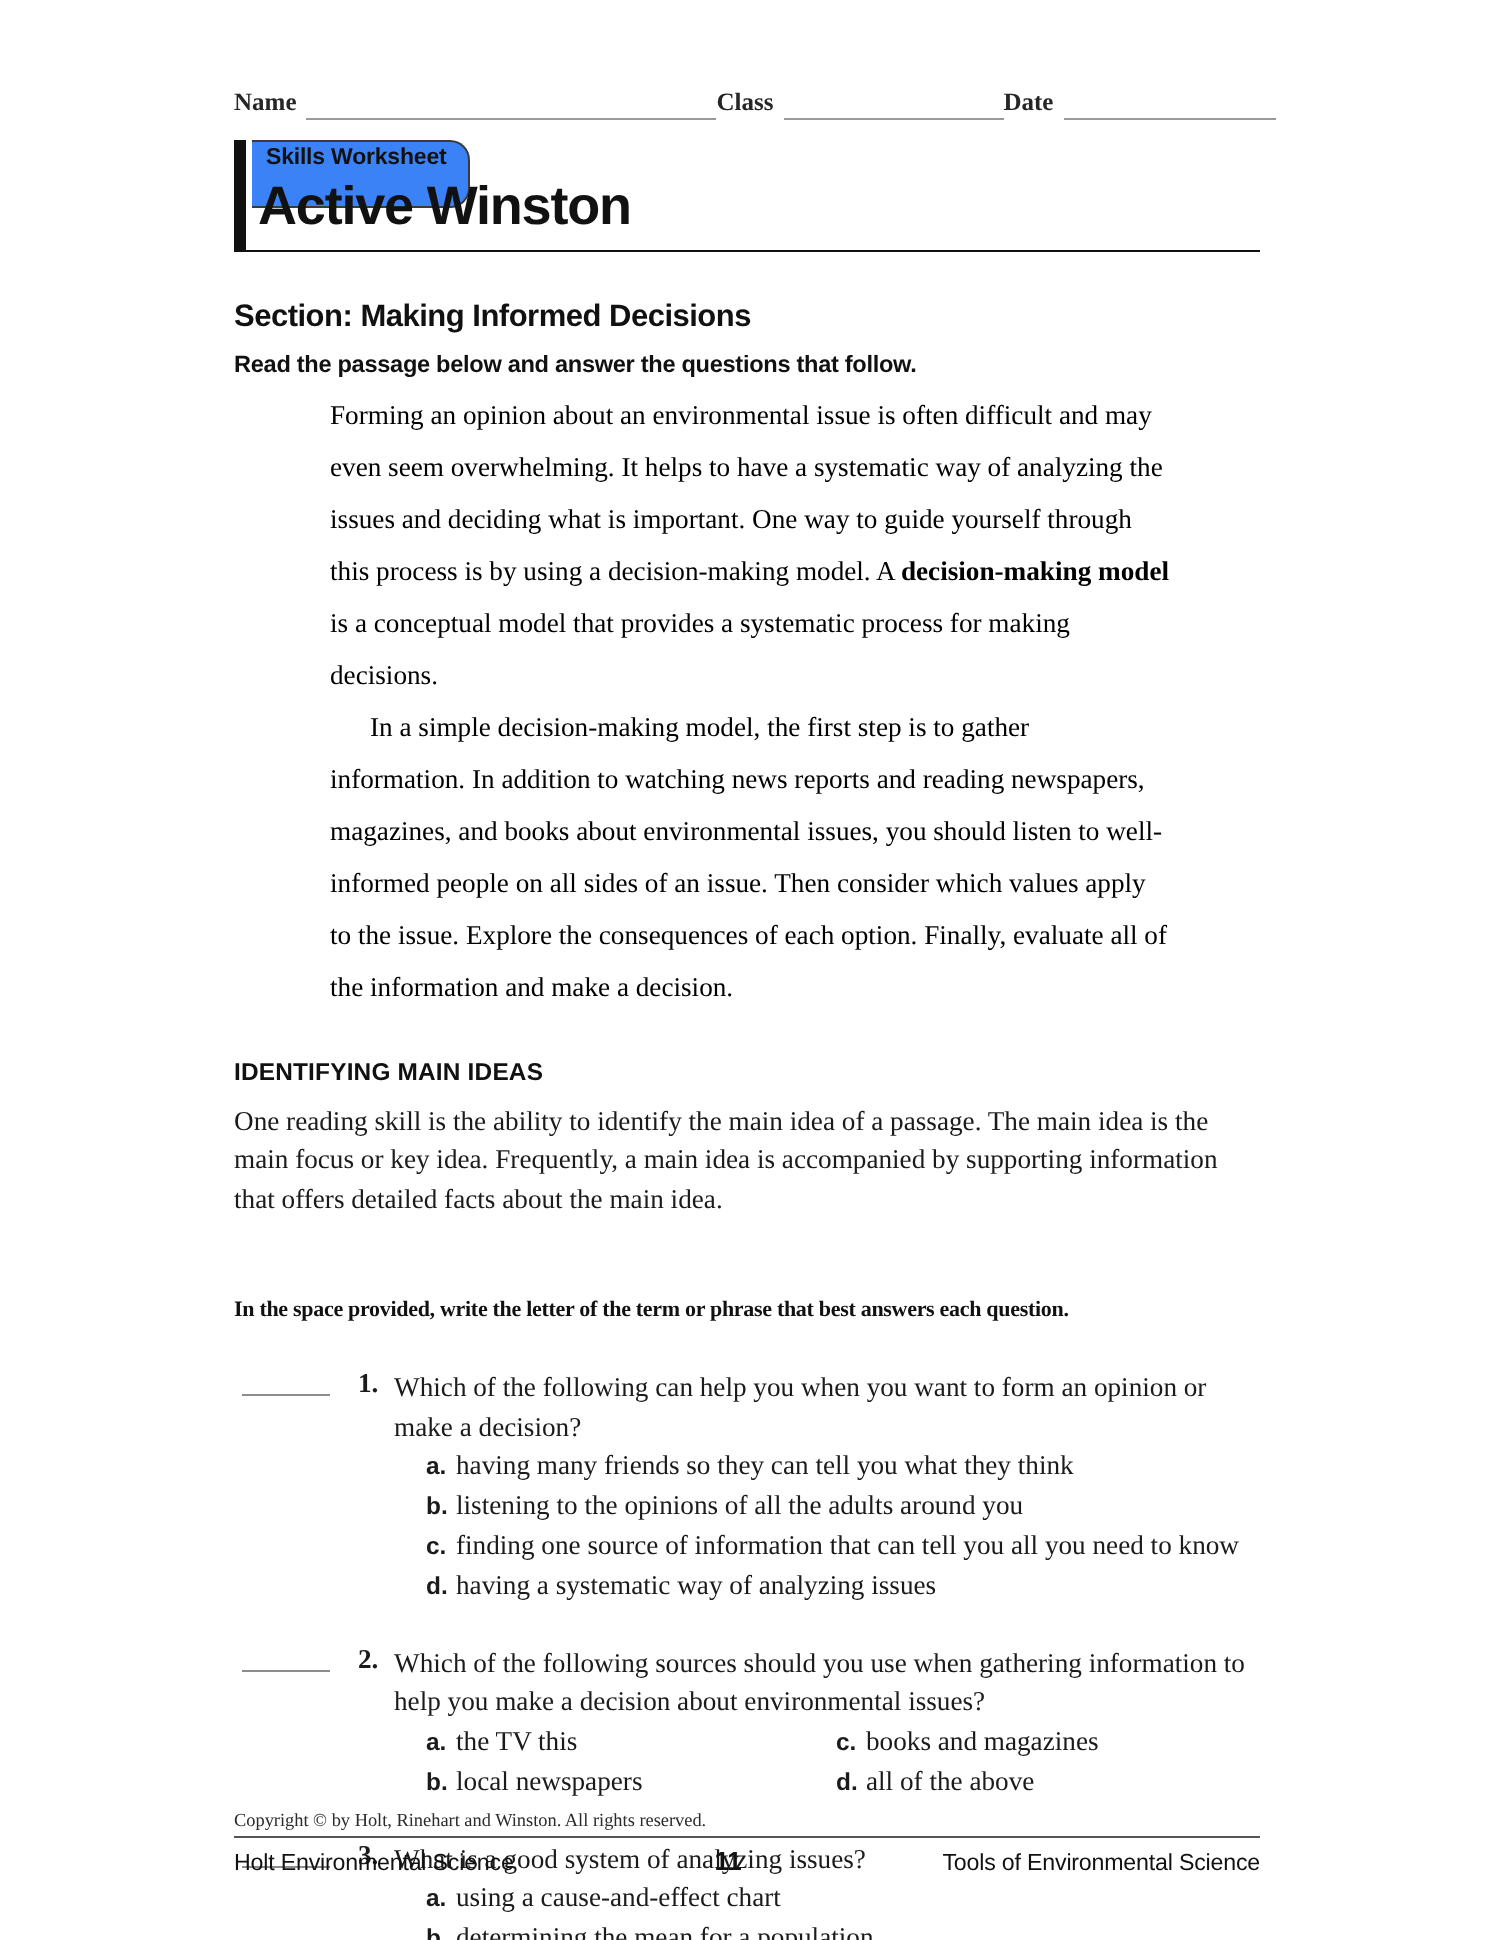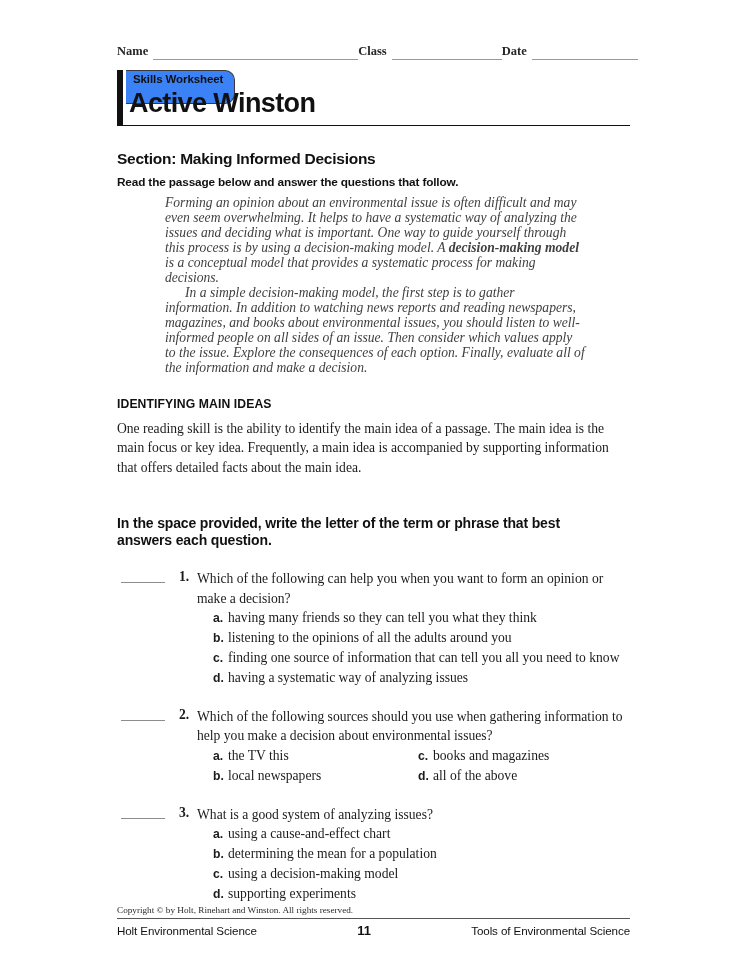--- a/index.html
+++ b/index.html
@@ -129,24 +129,23 @@
   }
 
   .passage {
     margin: 0 0 0 48px;
     width: 420px;
   }
   .passage p {
     margin: 0;
     font-family: "Liberation Serif", serif;
     font-size: 13.6px;
-    line-height: 15px;
-    color: #404040;
+    line-height: 26px;
+    color: #000000;
     text-indent: 0;
-    font-style: italic;
   }
   .passage p.indent { text-indent: 20px; }
   .passage b { font-weight: 700; }
 
   .subhead {
     font-family: "Liberation Sans", sans-serif;
     font-size: 12.2px;
     font-weight: 700;
     color: #111111;
     letter-spacing: 0.1px;
@@ -155,22 +154,22 @@
   .body-para {
     margin: 0;
     font-family: "Liberation Serif", serif;
     font-size: 13.6px;
     line-height: 19.4px;
     color: #1b1b1b;
     width: 495px;
   }
 
   .instructions {
-    font-family: Liberation Sans, sans-serif;
-    font-size: 14px;
+    font-family: Liberation Serif, serif;
+    font-size: 11px;
     font-weight: 700;
     color: #111111;
     letter-spacing: -0.15px;
     line-height: 17px;
     margin: 38px 0 0 0;
     width: 490px;
   }
 
   
   .questions { margin-top: 20px; }

